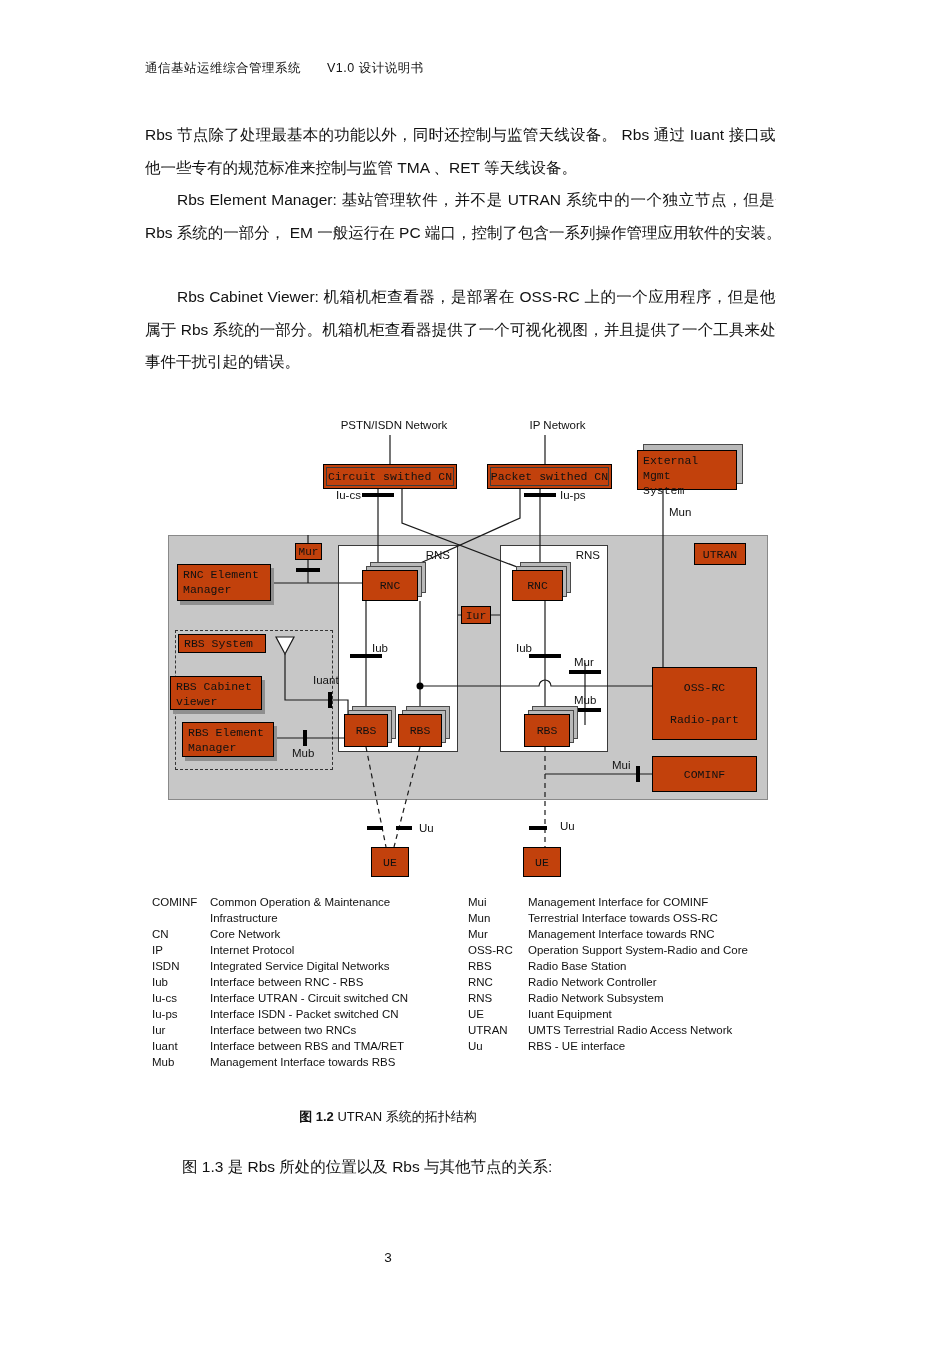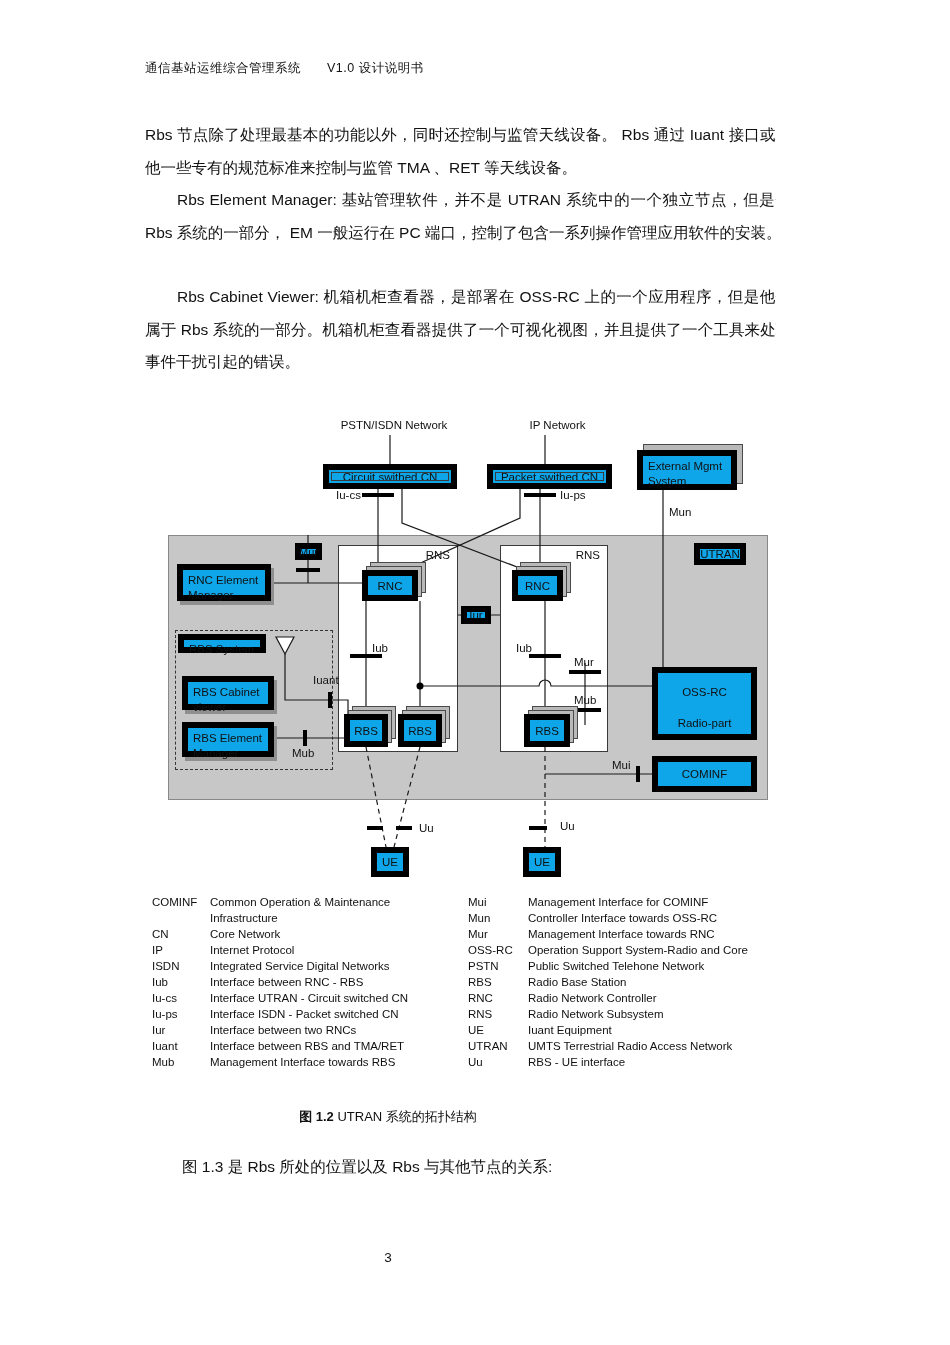--- a/index.html
+++ b/index.html
@@ -12,21 +12,21 @@
   .header .gap { display:inline-block; width:26px; }
   .para { position:absolute; left:145px; width:662px; font-size:15.5px; line-height:32.5px; text-align:justify; }
   .ind { text-indent:32px; }
 
   .diagram { position:absolute; left:150px; top:415px; width:650px; height:478px; }
   .graybg { position:absolute; background:#c7c7c7; border:1px solid #898989; }
   .rns { position:absolute; background:#fff; border:1px solid #3a3a3a; }
   .rns-label { position:absolute; top:3px; right:7px; font-size:11.5px; }
   .dash { position:absolute; border:1.5px dashed #333; }
   .lines { position:absolute; left:0; top:0; }
-  .dbox { position:absolute; background:#0ea5e9; border:6px solid #000000; font-size:11.5px; color:#111; }
+  .dbox { position:absolute; background:#c2410c; border:1px solid #000000; font-size:11.5px; color:#111;font-family:Liberation Mono, monospace; }
   .cbox { display:flex; align-items:center; justify-content:center; }
   .pad { padding:3px 5px; line-height:1.3; white-space:pre-line; }
   .inner2::after { content:""; position:absolute; inset:2px; border:1px solid #3a3a3a; }
   .shadow { box-shadow:3px 4px 0 #8f8f8f; }
   .stackbg { position:absolute; background:#b9b9b9; border:1px solid #4a4a4a; }
   .dtext { position:absolute; font-size:11.5px; white-space:nowrap; color:#111; }
 
   .legend { position:absolute; font-size:11.5px; line-height:16px; }
   .legend-row { display:grid; }
   .lc-left .legend-row { grid-template-columns:58px 250px; }
@@ -127,21 +127,21 @@
     <div class="stackbg" style="left:220px; top:147px; width:56px; height:31px;"></div>
     <div class="stackbg" style="left:216px; top:151px; width:56px; height:31px;"></div>
     <div class="dbox cbox" style="left:212px; top:155px; width:56px; height:31px;">RNC</div>
 
     <div class="stackbg" style="left:370px; top:147px; width:51px; height:31px;"></div>
     <div class="stackbg" style="left:366px; top:151px; width:51px; height:31px;"></div>
     <div class="dbox cbox" style="left:362px; top:155px; width:51px; height:31px;">RNC</div>
 
     <div class="dbox cbox" style="left:311px; top:191px; width:30px; height:18px;">Iur</div>
 
-    <div class="dbox pad shadow" style="left:32px; top:261px; width:92px; height:34px;">RBS Cabinet
+    <div class="dbox pad shadow" style="left:20px; top:261px; width:92px; height:34px;">RBS Cabinet
 viewer</div>
     <div class="dbox pad shadow" style="left:32px; top:307px; width:92px; height:35px;">RBS Element
 Manager</div>
 
     <div class="stackbg" style="left:202px; top:291px; width:44px; height:33px;"></div>
     <div class="stackbg" style="left:198px; top:295px; width:44px; height:33px;"></div>
     <div class="dbox cbox" style="left:194px; top:299px; width:44px; height:33px;">RBS</div>
 
     <div class="stackbg" style="left:256px; top:291px; width:44px; height:33px;"></div>
     <div class="stackbg" style="left:252px; top:295px; width:44px; height:33px;"></div>
@@ -219,35 +219,31 @@
         <span class="ldef">Management Interface towards RBS</span>
       </div>
   </div>
   <div class="legend lc-right" style="left:468px; top:894px;">
     <div class="legend-row">
         <span>Mui</span>
         <span class="ldef">Management Interface for COMINF</span>
       </div>
     <div class="legend-row">
         <span>Mun</span>
-        <span class="ldef">Controller Interface towards OSS-RC</span>
+        <span class="ldef">Terrestrial Interface towards OSS-RC</span>
       </div>
     <div class="legend-row">
         <span>Mur</span>
         <span class="ldef">Management Interface towards RNC</span>
       </div>
     <div class="legend-row">
         <span>OSS-RC</span>
         <span class="ldef">Operation Support System-Radio and Core</span>
       </div>
     <div class="legend-row">
-        <span>PSTN</span>
-        <span class="ldef">Public Switched Telehone Network</span>
-      </div>
-    <div class="legend-row">
         <span>RBS</span>
         <span class="ldef">Radio Base Station</span>
       </div>
     <div class="legend-row">
         <span>RNC</span>
         <span class="ldef">Radio Network Controller</span>
       </div>
     <div class="legend-row">
         <span>RNS</span>
         <span class="ldef">Radio Network Subsystem</span>

